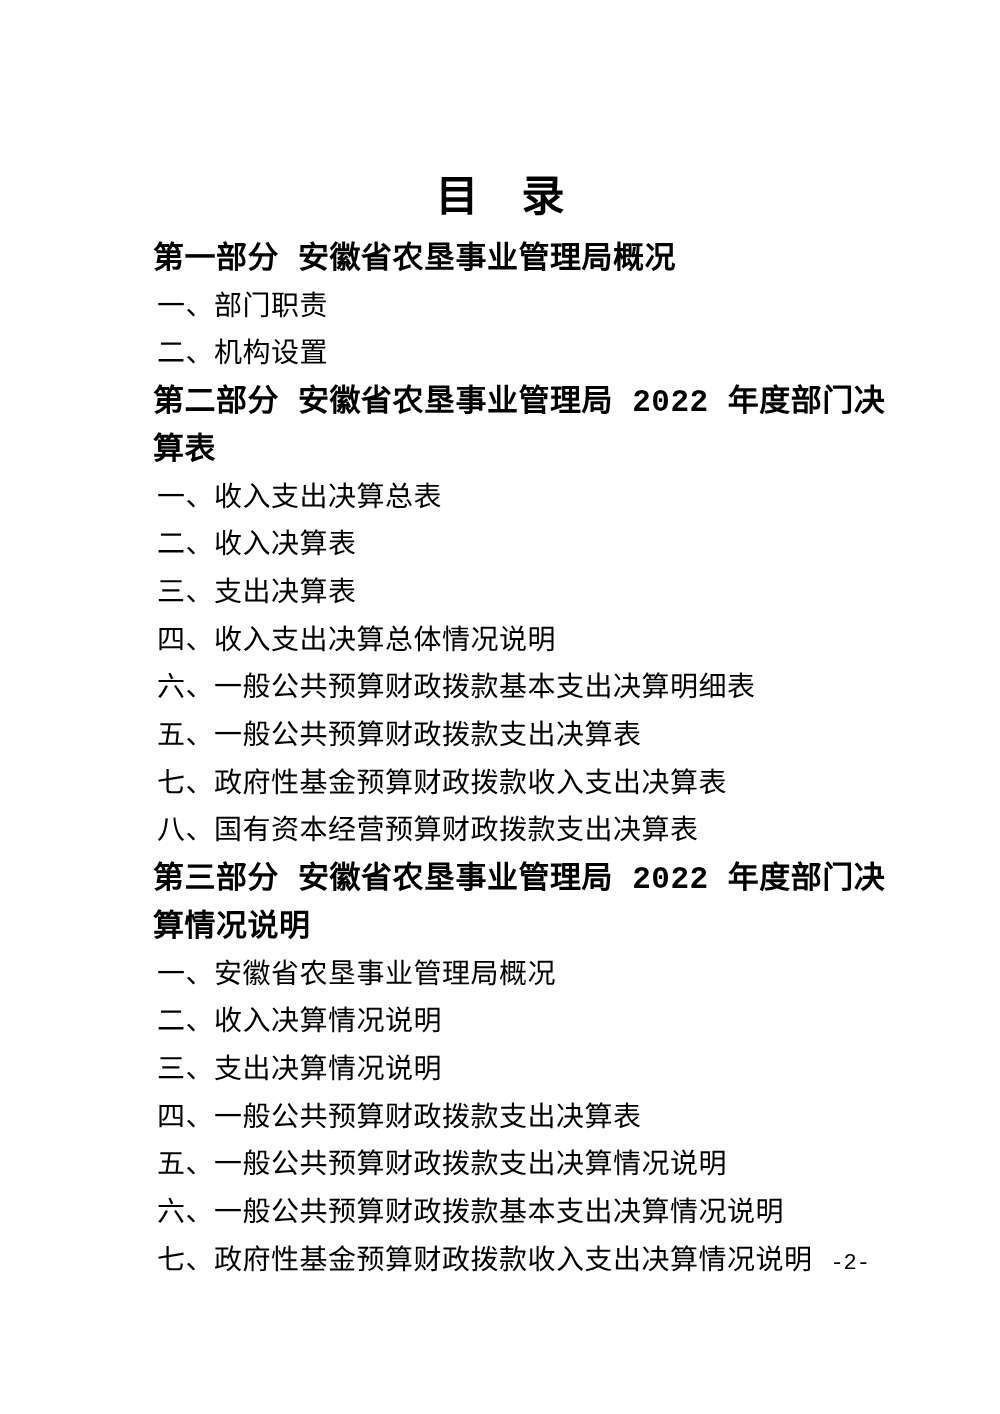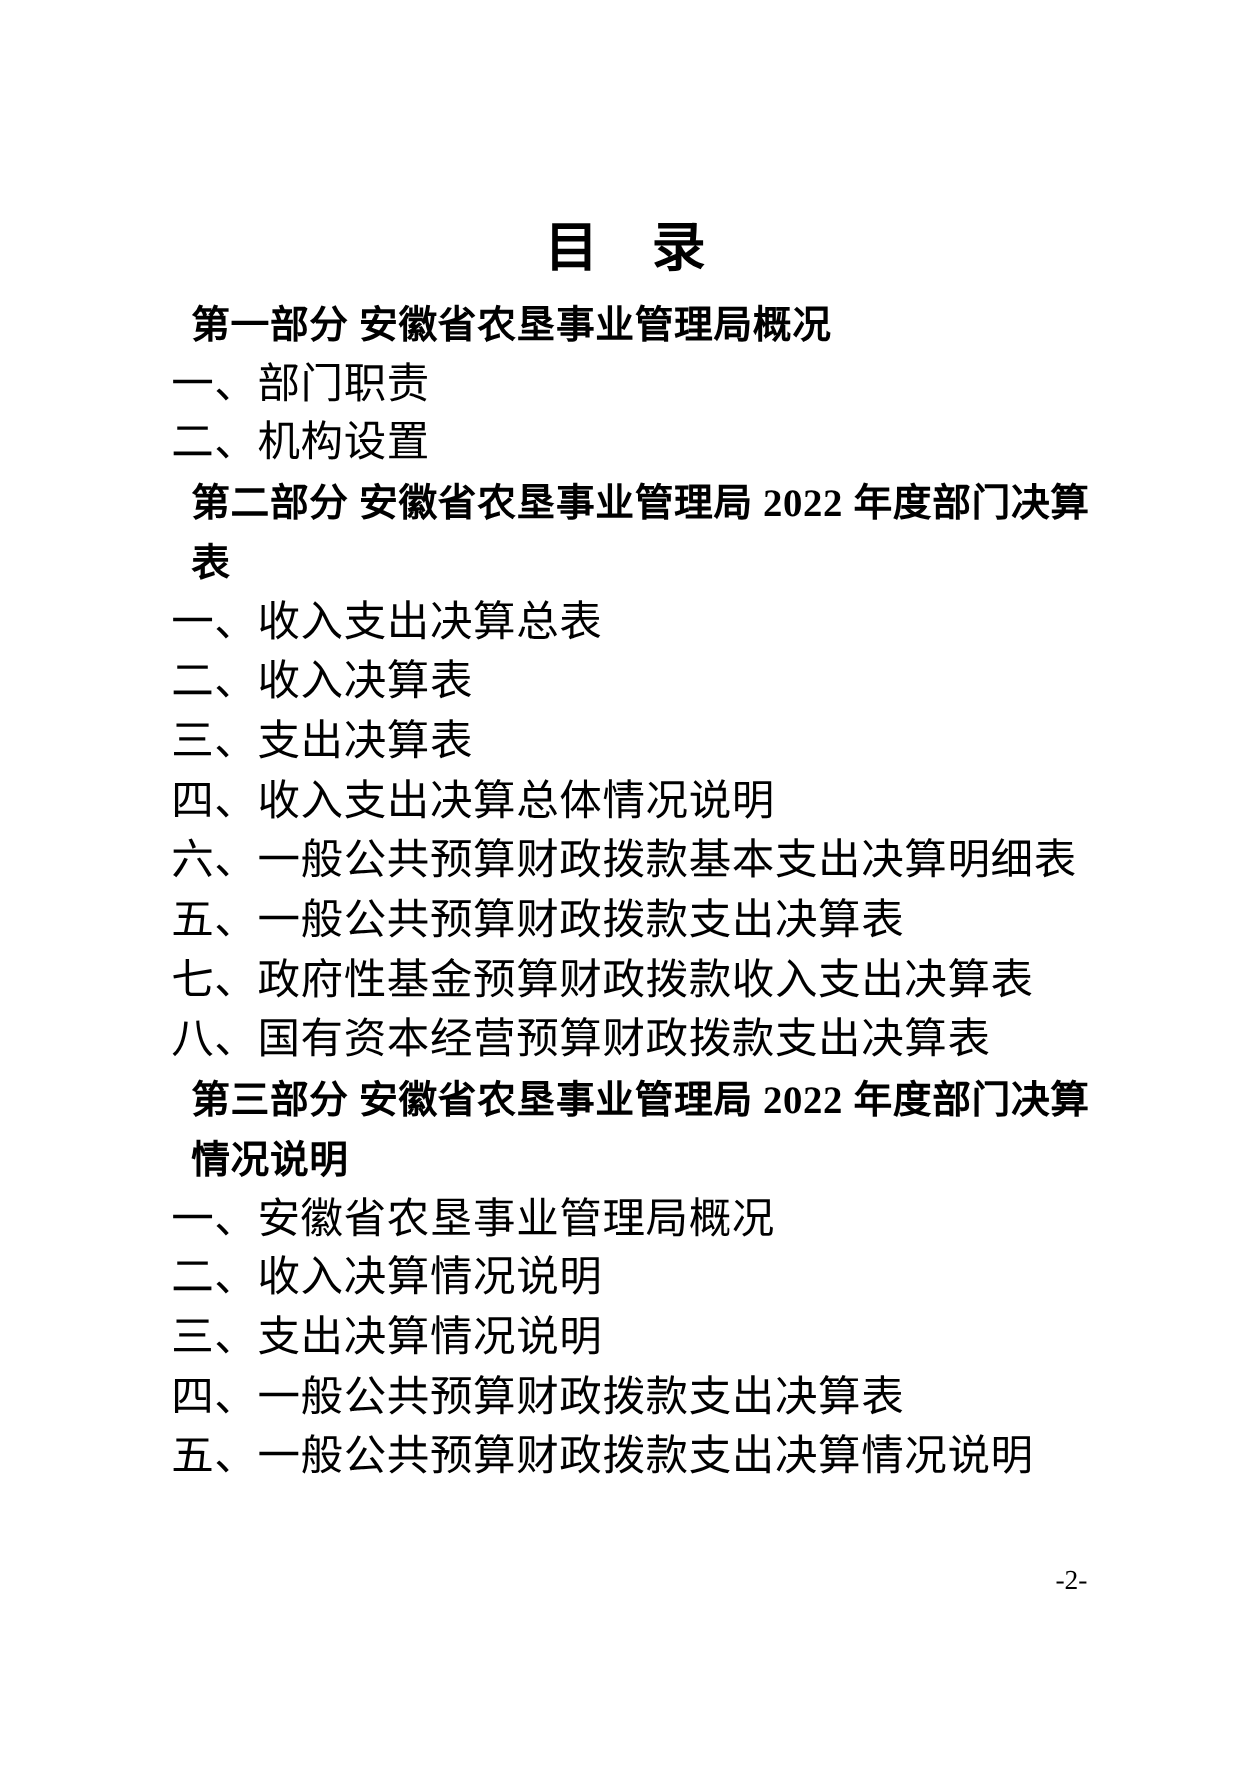--- a/index.html
+++ b/index.html
@@ -1,15 +1,15 @@
 <!DOCTYPE html>
 <html lang="zh-CN"><head>
 <meta charset="utf-8">
 <style>
-  * { margin: 0; padding: 0; box-sizing: border-box; }
+  * { margin: 0; padding: 0; box-sizing: border-box; font-family: Liberation Mono, monospace; }
   html, body {
     background: #ffffff;
     font-family: "Liberation Serif", "DejaVu Serif", serif;
     color: #000000;
   }
   .page {
     position: relative;
     width: 1000px;
     height: 1414px;
     background: #ffffff;
@@ -33,24 +33,25 @@
     width: 762px;
   }
   .toc-heading {
     font-size: 31px;
     font-weight: 700;
     line-height: 47.7px;
     letter-spacing: 0.5px;
     margin-left: 16px;
   }
   .toc-item {
-    font-size: 34px;
+    font-size: 28px;
     font-weight: 400;
     line-height: 47.7px;
     letter-spacing: 0.5px;
+    margin-left: 20px;
   }
   .page-number {
     position: absolute;
     top: 1251px;
     right: 130px;
     font-size: 22px;
     font-weight: 400;
     line-height: 26px;
   }
 </style>
@@ -81,19 +82,21 @@
       <div class="toc-item">八、国有资本经营预算财政拨款支出决算表</div>
     </div>
 
     <div>
       <div class="toc-heading">第三部分 安徽省农垦事业管理局 2022 年度部门决算情况说明</div>
       <div class="toc-item">一、安徽省农垦事业管理局概况</div>
       <div class="toc-item">二、收入决算情况说明</div>
       <div class="toc-item">三、支出决算情况说明</div>
       <div class="toc-item">四、一般公共预算财政拨款支出决算表</div>
       <div class="toc-item">五、一般公共预算财政拨款支出决算情况说明</div>
+      <div class="toc-item">六、一般公共预算财政拨款基本支出决算情况说明</div>
+      <div class="toc-item">七、政府性基金预算财政拨款收入支出决算情况说明</div>
     </div>
 
   </div>
 
   <div class="page-number">-2-</div>
 
 </div>
 
 </body></html>

